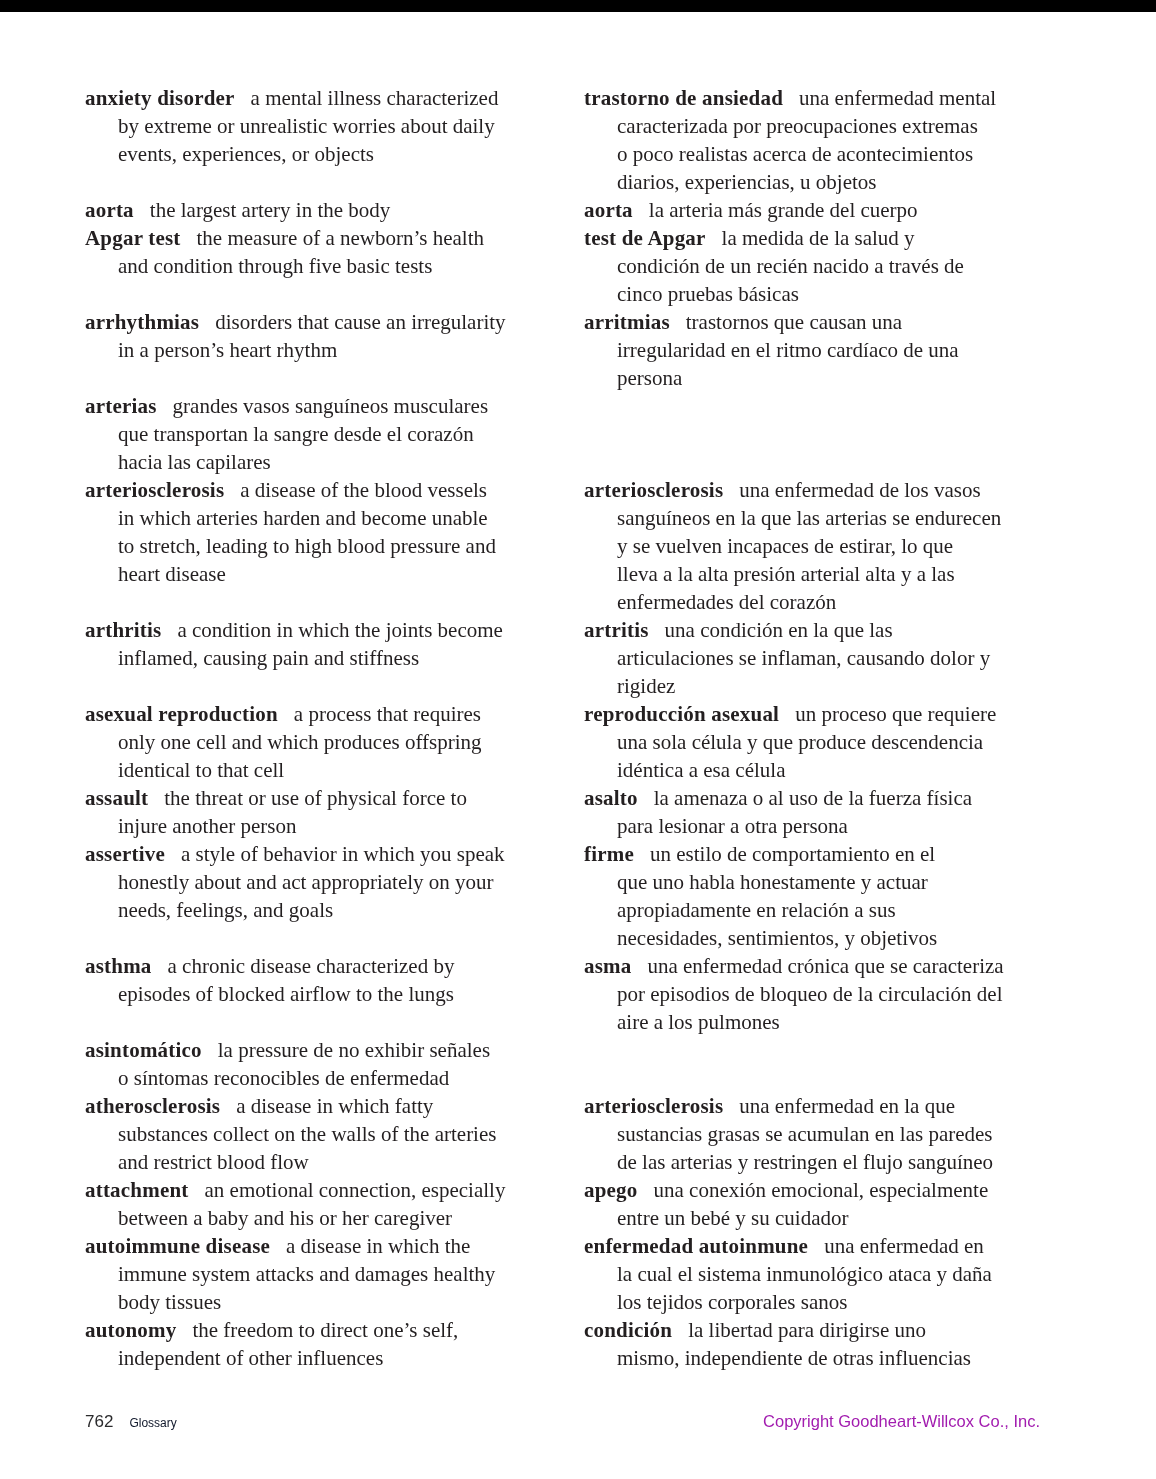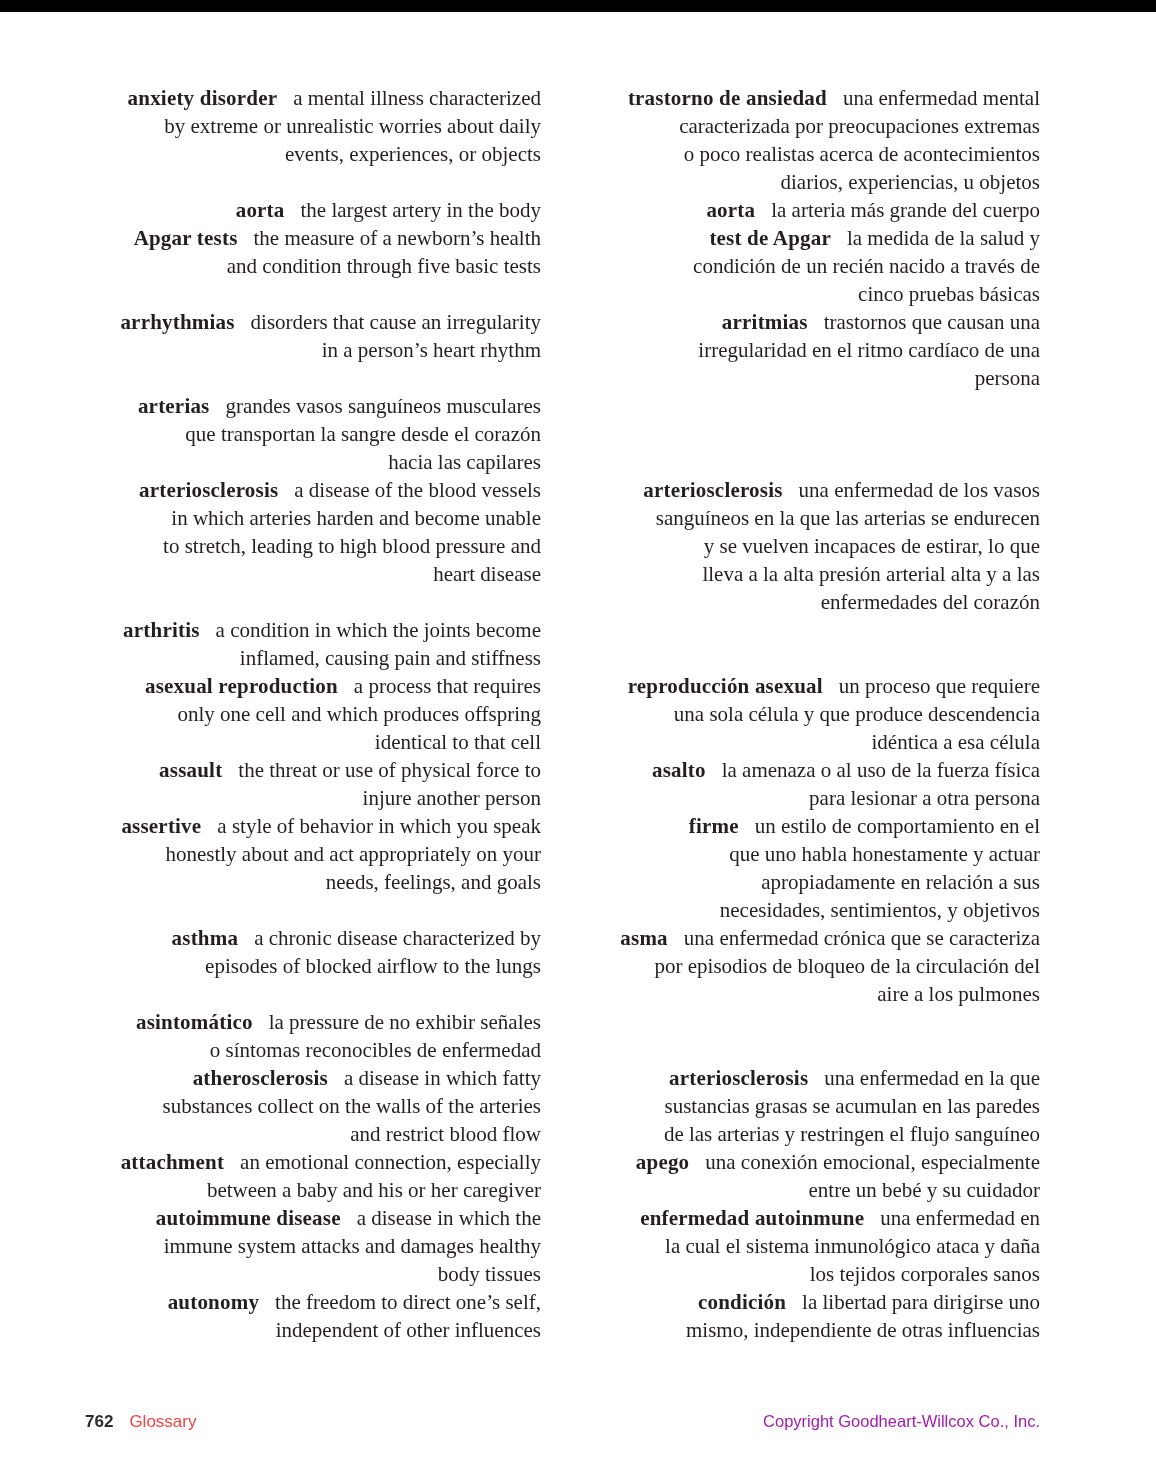--- a/index.html
+++ b/index.html
@@ -13,21 +13,20 @@
     position: relative;
     overflow: hidden;
   }
   .top-bar {
     width: 100%;
     height: 12px;
     background: #000000;
   }
   .content {
     padding: 72px 116px 0 85px;
-    text-align: right;
   }
   .glossary-row {
     display: grid;
     grid-template-columns: 1fr 1fr;
     column-gap: 43px;
   }
   .entry {
     margin: 0;
     font-size: 21px;
     line-height: 28px;
@@ -44,27 +43,27 @@
     position: absolute;
     left: 85px;
     right: 116px;
     top: 1412px;
     display: flex;
     justify-content: space-between;
     align-items: baseline;
     font-family: "Liberation Sans", sans-serif;
   }
   .footer .page-num {
-    font-weight: bold;
+    font-weight: normal;
     font-size: 17px;
     color: #2b2b2d;
   }
   .footer .section-label {
-    font-size: 17px;
-    color: #ef4444;
+    font-size: 12px;
+    color: #0f172a;
     margin-left: 16px;
   }
   .footer .copyright {
     font-size: 16.5px;
     color: #a21caf;
   }
 </style>
 </head>
 <body>
 
@@ -81,21 +80,21 @@
 o poco realistas acerca de acontecimientos
 diarios, experiencias, u objetos</span></p>
     </div>
 
   <div class="glossary-row">
       <p class="entry"><b class="term">aorta</b><span class="def">the largest artery in the body</span></p>
       <p class="entry"><b class="term">aorta</b><span class="def">la arteria más grande del cuerpo</span></p>
     </div>
 
   <div class="glossary-row">
-      <p class="entry"><b class="term">Apgar tests</b><span class="def">the measure of a newborn’s health
+      <p class="entry"><b class="term">Apgar test</b><span class="def">the measure of a newborn’s health
 and condition through five basic tests</span></p>
       <p class="entry"><b class="term">test de Apgar</b><span class="def">la medida de la salud y
 condición de un recién nacido a través de
 cinco pruebas básicas</span></p>
     </div>
 
   <div class="glossary-row">
       <p class="entry"><b class="term">arrhythmias</b><span class="def">disorders that cause an irregularity
 in a person’s heart rhythm</span></p>
       <p class="entry"><b class="term">arritmias</b><span class="def">trastornos que causan una
@@ -117,20 +116,23 @@
       <p class="entry"><b class="term">arteriosclerosis</b><span class="def">una enfermedad de los vasos
 sanguíneos en la que las arterias se endurecen
 y se vuelven incapaces de estirar, lo que
 lleva a la alta presión arterial alta y a las
 enfermedades del corazón</span></p>
     </div>
 
   <div class="glossary-row">
       <p class="entry"><b class="term">arthritis</b><span class="def">a condition in which the joints become
 inflamed, causing pain and stiffness</span></p>
+      <p class="entry"><b class="term">artritis</b><span class="def">una condición en la que las
+articulaciones se inflaman, causando dolor y
+rigidez</span></p>
     </div>
 
   <div class="glossary-row">
       <p class="entry"><b class="term">asexual reproduction</b><span class="def">a process that requires
 only one cell and which produces offspring
 identical to that cell</span></p>
       <p class="entry"><b class="term">reproducción asexual</b><span class="def">un proceso que requiere
 una sola célula y que produce descendencia
 idéntica a esa célula</span></p>
     </div>

